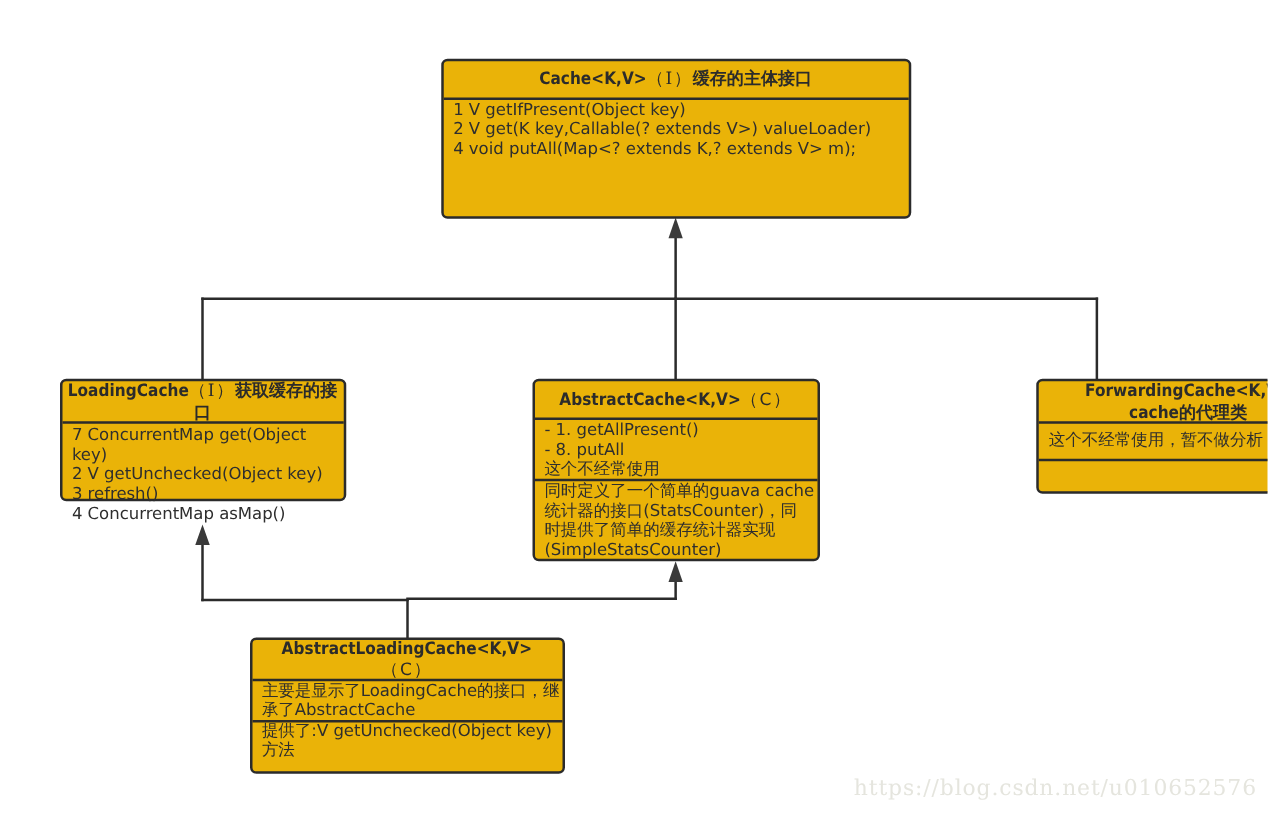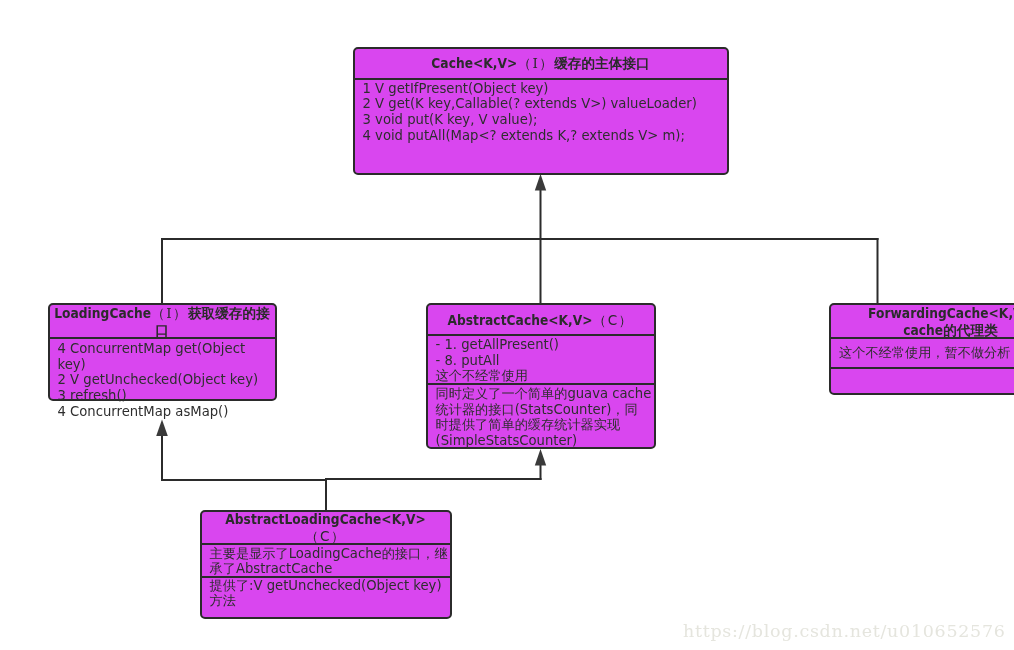--- a/index.html
+++ b/index.html
@@ -8,21 +8,21 @@
   width:1014px;height:650px;background:#ffffff;
   font-family:"DejaVu Sans",sans-serif;
   overflow:hidden;position:relative;
   -webkit-font-smoothing:antialiased;
 }
 #stage{position:absolute;left:0;top:0;width:1014px;height:650px;}
 svg.edges{position:absolute;left:0;top:0;width:1014px;height:650px;}
 
 .uml-box{
   position:absolute;box-sizing:border-box;
-  border:2px solid #2b2b2b;border-radius:5px;background:#d946ef;
+  border:2px solid #2b2b2b;border-radius:5px;background:#eab308;
 }
 .uml-title{
   box-sizing:border-box;width:100%;
   display:flex;flex-direction:column;justify-content:center;
   font-weight:bold;font-stretch:condensed;text-align:center;color:#2b2b2b;
   font-size:13.6px;line-height:16.6px;letter-spacing:0.05px;
   padding:1px 2px 0 2px;
 }
 .uml-title .paren{font-weight:normal;font-stretch:normal;letter-spacing:1.4px;}
 .uml-title .rn:not(:empty){font-family:"DejaVu Serif",serif;font-size:1em;}
@@ -64,33 +64,32 @@
   </svg>
 
   <div class="uml-box" style="left:352.5px;top:46.5px;width:376px;height:128px;">
     <div class="uml-title" style="height:29px;">
       <div><span>Cache&lt;K,V&gt;</span><span class="paren">（</span><span class="paren rn">Ⅰ</span><span class="paren">）</span><span>缓存的主体接口</span></div>
     </div>
     <div class="sec-rule"></div>
     <div class="uml-sec">
       <div class="ln">1 V getIfPresent(Object key)</div>
       <div class="ln">2 V get(K key,Callable(? extends V&gt;) valueLoader)</div>
-      <div class="ln">3 void put(K key, V value);</div>
       <div class="ln">4 void putAll(Map&lt;? extends K,? extends V&gt; m);</div>
     </div>
   </div>
 
   <div class="uml-box" style="left:47.5px;top:303px;width:229px;height:98px;">
     <div class="uml-title" style="height:32px;">
       <div><span>LoadingCache</span><span class="paren">（</span><span class="paren rn">Ⅰ</span><span class="paren">）</span><span>获取缓存的接</span></div>
       <div>口</div>
     </div>
     <div class="sec-rule"></div>
     <div class="uml-sec" style="padding:2px 0 0 8px;">
-      <div class="ln">4 ConcurrentMap get(Object</div>
+      <div class="ln">7 ConcurrentMap get(Object</div>
       <div class="ln">key)</div>
       <div class="ln">2 V getUnchecked(Object key)</div>
       <div class="ln">3 refresh()</div>
       <div class="ln">4 ConcurrentMap asMap()</div>
     </div>
   </div>
 
   <div class="uml-box" style="left:425.5px;top:303px;width:230px;height:146px;">
     <div class="uml-title" style="height:29px;">
       <div><span>AbstractCache&lt;K,V&gt;</span><span class="paren">（</span><span class="paren">C</span><span class="paren">）</span></div>

